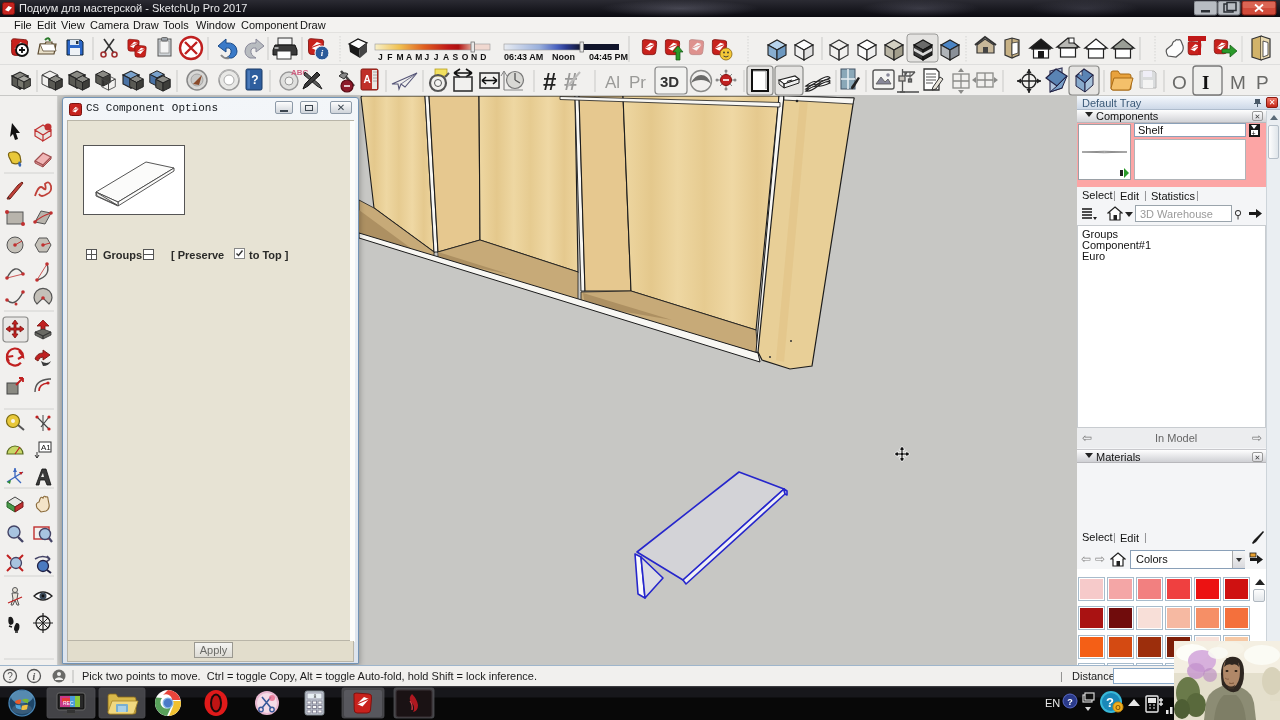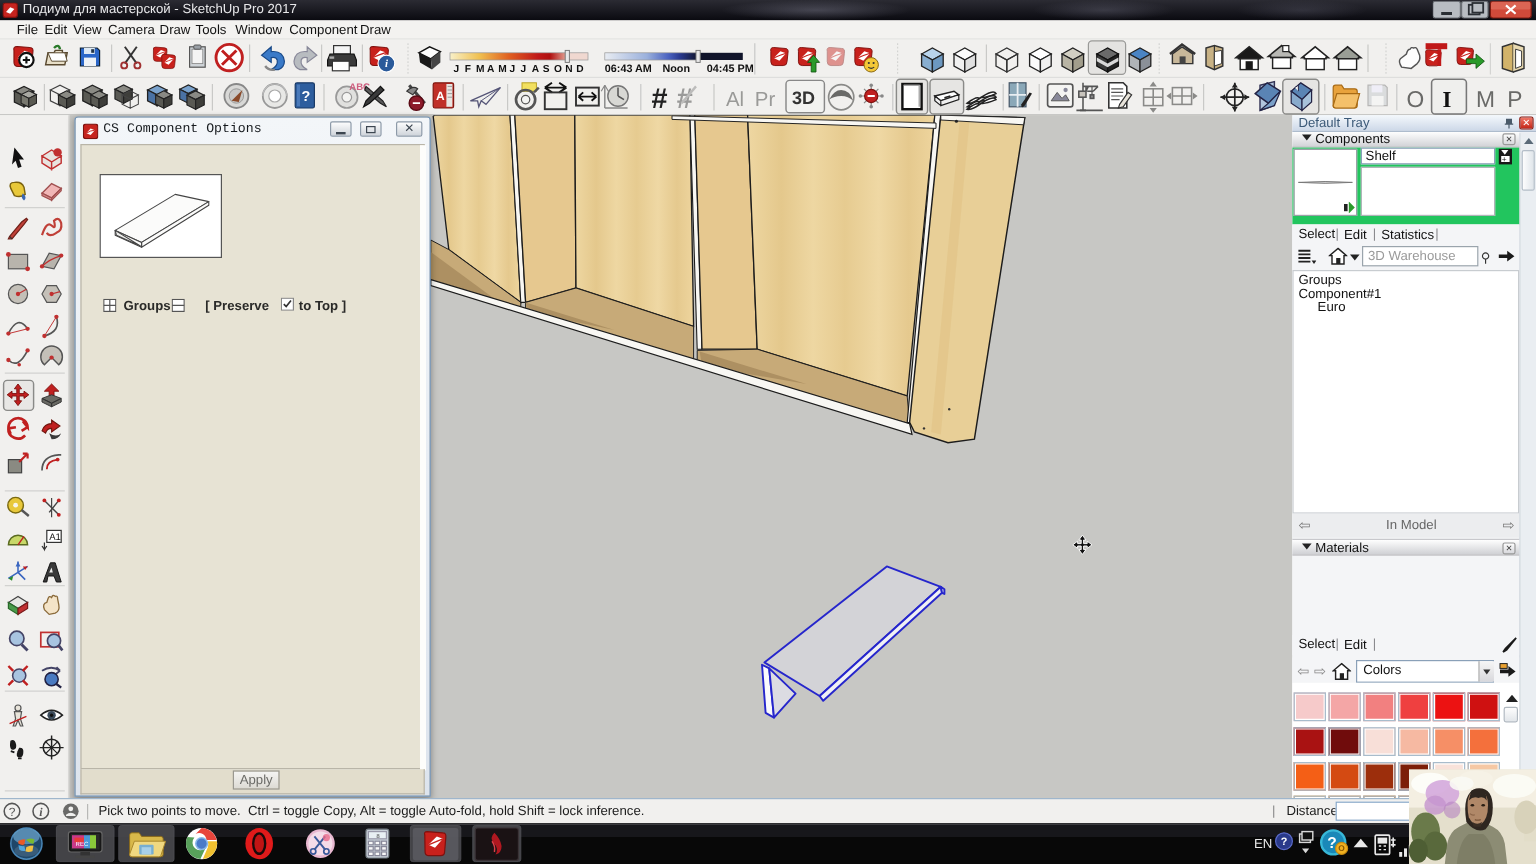--- a/index.html
+++ b/index.html
@@ -845,21 +845,21 @@
     <span class="abs" style="left:1px;top:14px;width:11px;height:34px;background:linear-gradient(90deg,#fdfdfd,#dfe5ea);border:1px solid #b4bec8;border-radius:2px;"></span>
   </div>
   <div id="traybody" class="abs" style="left:0;top:14px;width:189px;height:555px;background:#f4f5f7;">
 
     <div class="abs" style="left:0;top:0;width:189px;height:13px;background:linear-gradient(#fefefe,#d2d3d7);border-bottom:1px solid #b8b8bc;">
       <span class="abs" style="left:8px;top:2px;width:0;height:0;border-left:4px solid transparent;border-right:4px solid transparent;border-top:5px solid #222;"></span>
       <span class="abs" style="left:19px;top:0px;font-size:11px;color:#111;">Components</span>
       <span class="abs" style="left:175px;top:1px;width:11px;height:10px;background:linear-gradient(#fdfdfd,#d8d8dc);border:1px solid #999;border-radius:2px;color:#444;font-size:7px;text-align:center;line-height:9px;">✕</span>
     </div>
 
-    <div class="abs" style="left:0;top:13px;width:189px;height:64px;background:#22c55e;padding-left:46px;">
+    <div class="abs" style="left:0;top:13px;width:189px;height:64px;background:#fca5a5;padding-left:46px;">
       <div class="abs" style="left:1px;top:1px;width:53px;height:56px;background:#fff;border:1px solid #9aa0a6;">
         <svg width="51" height="54" viewBox="0 0 51 54">
             <path d="M3,27 Q25,25.5 48,27 Q25,28.5 3,27 Z" fill="#d8d8d8" stroke="#777" stroke-width="0.8"></path>
           </svg>
         <svg class="abs" style="left:41px;top:43px;" width="10" height="10" viewBox="0 0 10 10">
             <rect x="0" y="2" width="3" height="6" fill="#222"></rect>
             <path d="M4,0 L9,5 L4,10 Z" fill="#2a9a2a"></path>
           </svg>
       </div>
       <div class="abs" style="left:57px;top:0px;width:112px;height:14px;background:#fff;border:1px solid #8aa0b8;">
@@ -902,21 +902,21 @@
         </div>
       <span class="abs" style="left:157px;top:4px;font-size:11px;color:#333;">⚲</span>
       <svg class="abs" style="left:171px;top:2px;" width="15" height="15" viewBox="0 0 15 15">
           <path d="M1,6 L8,6 L8,3 L14,7.5 L8,12 L8,9 L1,9 Z" fill="#1a1a1a"></path>
         </svg>
     </div>
 
     <div class="abs" style="left:0;top:115px;width:189px;height:203px;background:#fff;border:1px solid #c8ccd0;font-size:11px;color:#111;">
       <span class="abs" style="left:4px;top:2px;">Groups</span>
       <span class="abs" style="left:4px;top:13px;">Component#1</span>
-      <span class="abs" style="left:20px;top:24px;">Euro</span>
+      <span class="abs" style="left:4px;top:24px;">Euro</span>
     </div>
 
     <div class="abs" style="left:0;top:318px;width:189px;height:20px;background:#ecedef;">
       <span class="abs" style="left:5px;top:3px;color:#777;font-size:12px;">⇦</span>
       <span class="abs" style="left:78px;top:4px;color:#666;font-size:11px;">In Model</span>
       <span class="abs" style="left:175px;top:3px;color:#777;font-size:12px;">⇨</span>
     </div>
 
     <div class="abs" style="left:0;top:339px;width:189px;height:14px;background:linear-gradient(#fefefe,#cfd0d4);border-bottom:1px solid #b8b8bc;border-top:1px solid #c8c8cc;">
       <span class="abs" style="left:8px;top:3px;width:0;height:0;border-left:4px solid transparent;border-right:4px solid transparent;border-top:5px solid #222;"></span>

